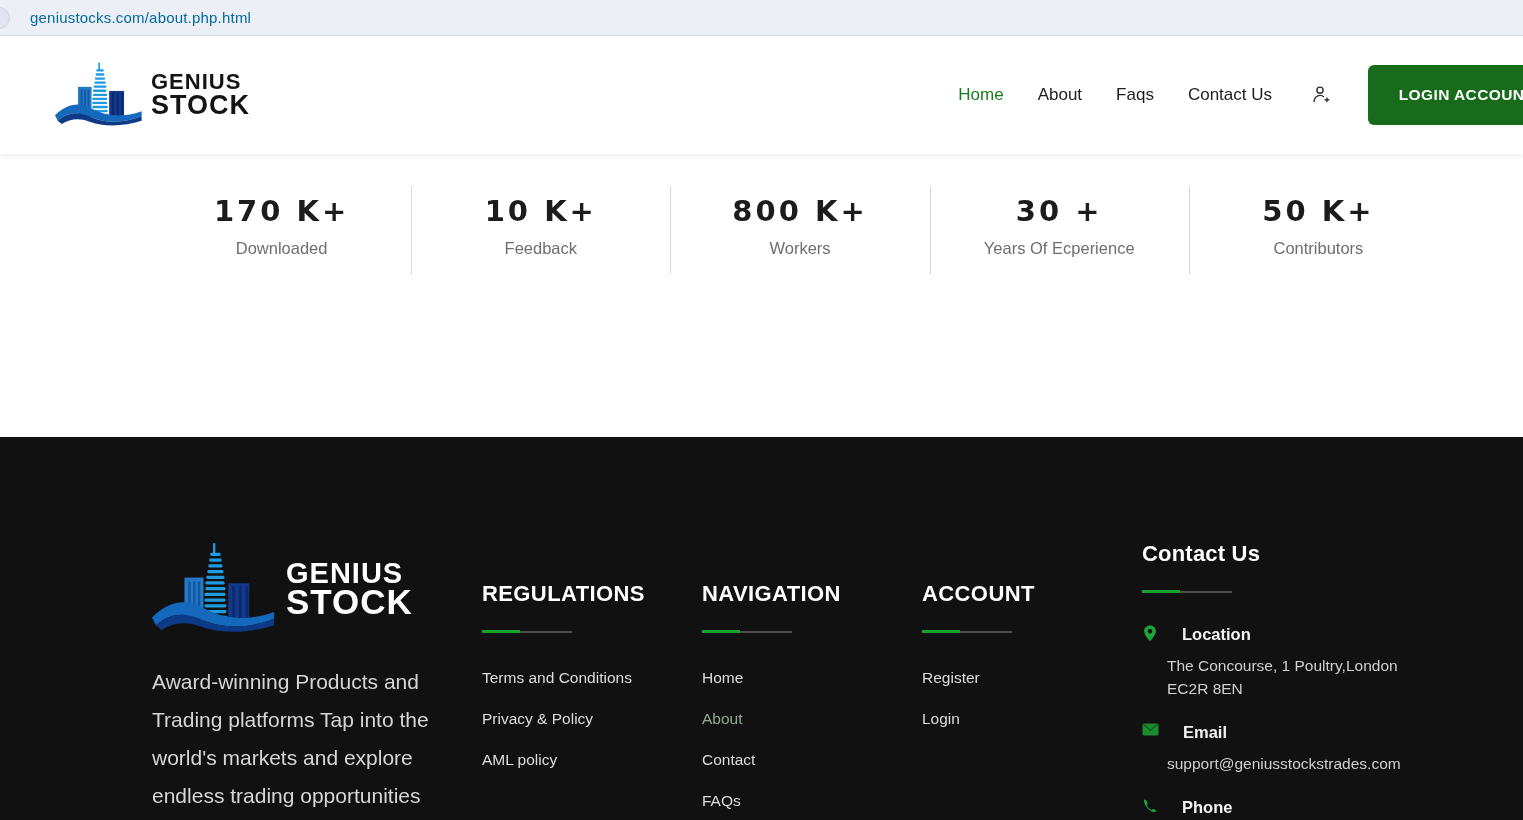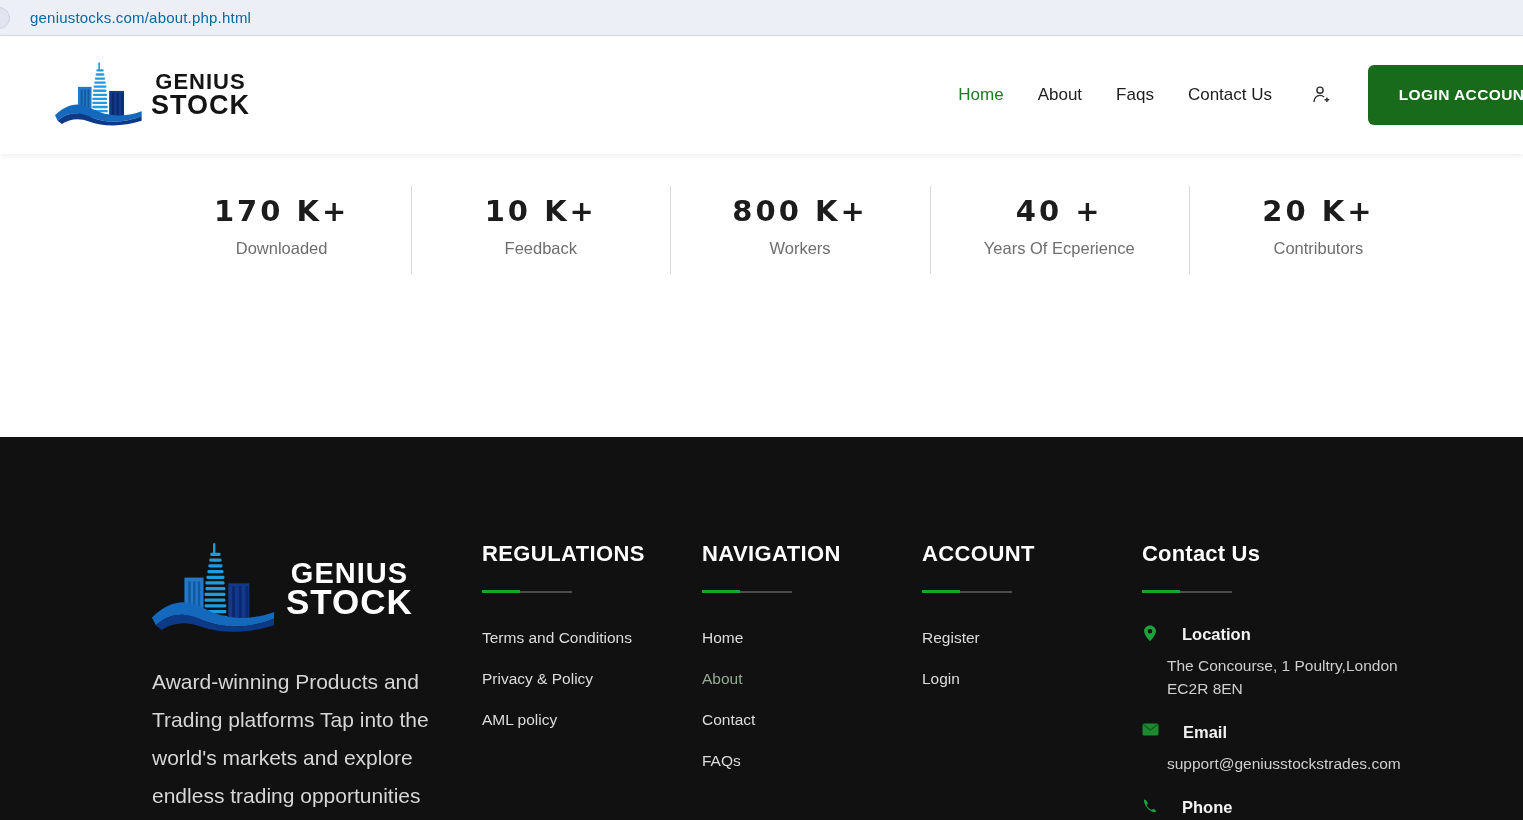--- a/index.html
+++ b/index.html
@@ -34,21 +34,21 @@
     background:#ffffff;
     box-shadow:0 2px 5px rgba(0,0,0,.07);
     display:flex; align-items:center;
     padding-left:55px;
     position:relative;
     z-index:2;
   }
   .logo { display:flex; align-items:center; cursor:pointer; }
   .logo svg.mark { display:block; }
   .logo-text { margin-left:8px; font-weight:800; line-height:.92; color:#141414; letter-spacing:1px; }
-  .logo-text .l1 { font-size:22px;text-align:center; }
+  .logo-text .l1 { font-size:22px; }
   .logo-text .l2 { font-size:27px; }
 
   .main-nav { margin-left:auto; display:flex; align-items:center; gap:34px; }
   .main-nav a {
     font-size:17px; color:#1d1d1d; text-decoration:none; cursor:pointer;
   }
   .main-nav a.active { color:#187f22; }
 
   .user-plus { margin-left:38px; cursor:pointer; display:flex; align-items:center; }
 
@@ -83,21 +83,21 @@
 
   
   .footer {
     height:383px;
     background:#111111;
     color:#ffffff;
     padding:104px 0 0 152px;
     display:flex;
   }
   .f-col1 { width:330px; }
-  .f-col  { width:220px; }
+  .f-col  { width:220px;margin-top:40px; }
   .f-col5 { width:340px; }
 
   .f-logo { display:flex; align-items:center; }
   .f-logo .logo-text { color:#ffffff; margin-left:10px; }
   .f-logo .logo-text .l1 { font-size:29px; }
   .f-logo .logo-text .l2 { font-size:35px; }
 
   .f-desc {
     margin-top:26px; width:292px;
     font-size:21px; line-height:38px; color:#d6d6d6;
@@ -205,25 +205,25 @@
     </div>
     <div class="stat">
       <div class="val">10 K+</div>
       <div class="lbl">Feedback</div>
     </div>
     <div class="stat">
       <div class="val">800 K+</div>
       <div class="lbl">Workers</div>
     </div>
     <div class="stat">
-      <div class="val">40 +</div>
+      <div class="val">30 +</div>
       <div class="lbl">Years Of Ecperience</div>
     </div>
     <div class="stat">
-      <div class="val">20 K+</div>
+      <div class="val">50 K+</div>
       <div class="lbl">Contributors</div>
     </div>
   </div>
 </div>
 
 <div class="footer">
 
   <div class="f-col1">
     <div class="f-logo">
       <svg class="mark" width="124" height="96" viewBox="0 0 130 100">

